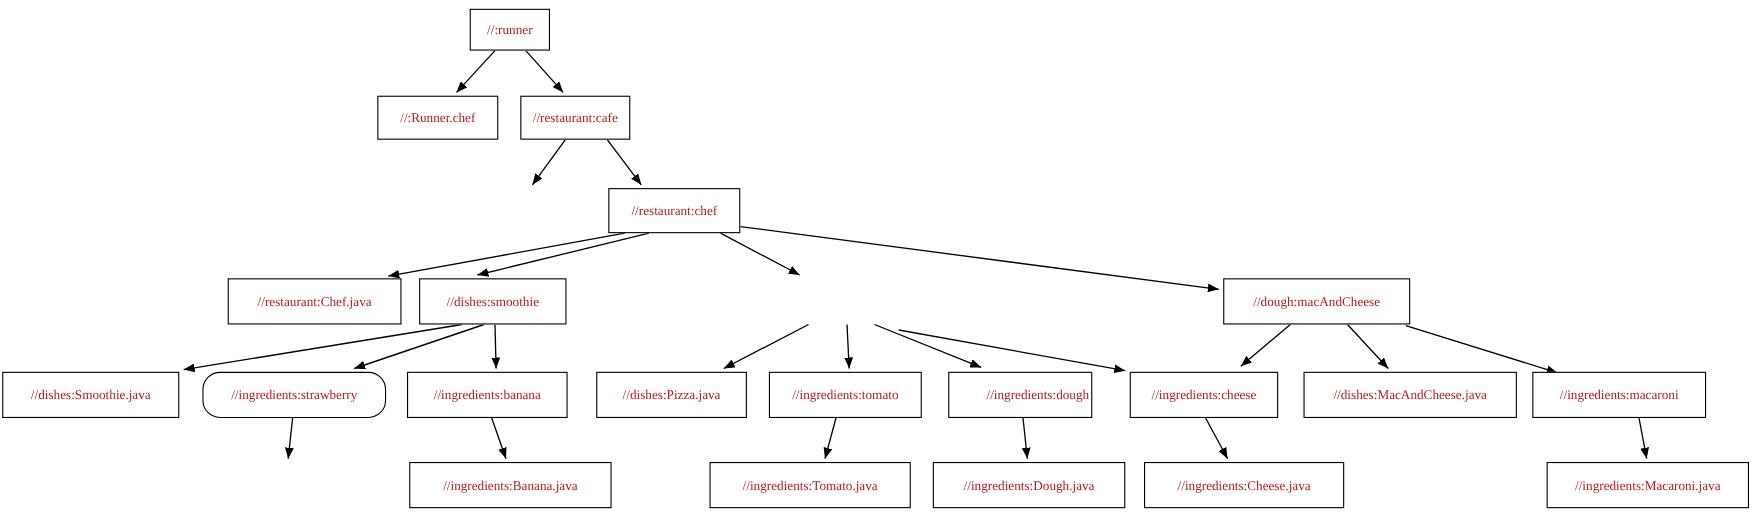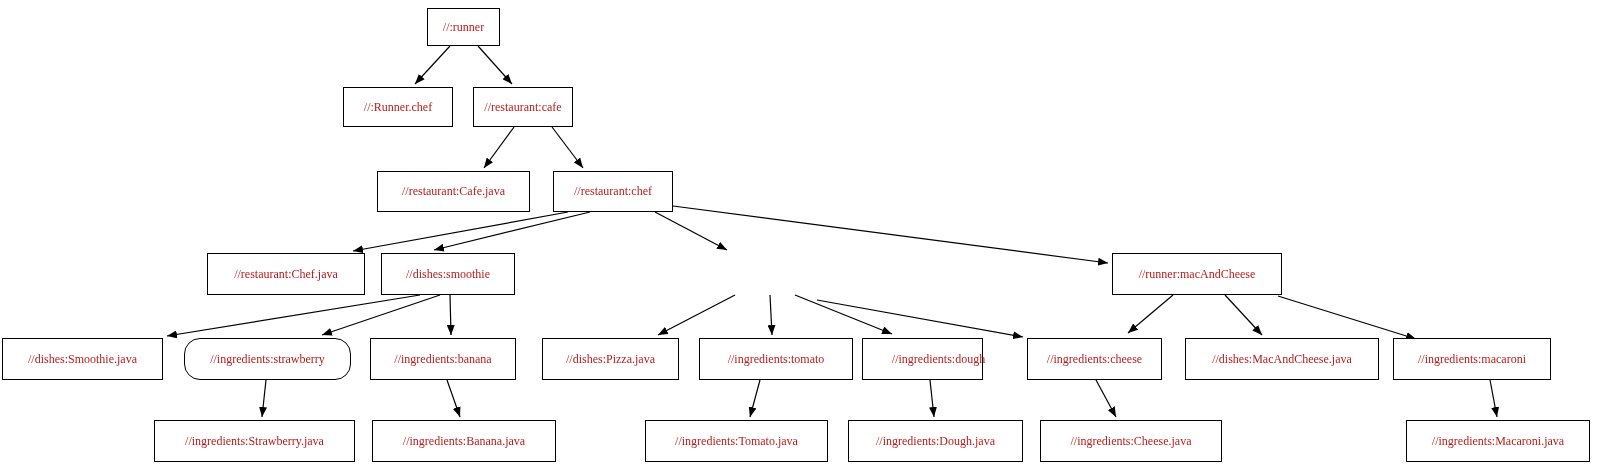--- a/index.html
+++ b/index.html
@@ -64,34 +64,32 @@
     <line x1="447" y1="380" x2="460" y2="417" marker-end="url(#arrow)"></line>
     <line x1="760" y1="380" x2="750" y2="417" marker-end="url(#arrow)"></line>
     <line x1="930" y1="380" x2="934" y2="417" marker-end="url(#arrow)"></line>
     <line x1="1096" y1="380" x2="1116" y2="417" marker-end="url(#arrow)"></line>
     <line x1="1490" y1="380" x2="1497" y2="417" marker-end="url(#arrow)"></line>
   </svg>
 
   <div class="node" style="left:427px;  top:8px;   width:73px;  height:38px;">//:runner</div>
   <div class="node" style="left:343px;  top:87px;  width:110px; height:40px;">//:Runner.chef</div>
   <div class="node" style="left:473px;  top:87px;  width:100px; height:40px;">//restaurant:cafe</div>
-  <div class="node" style="left:377px;  top:171px; width:153px; height:41px;">//restaurant:Cafe.java</div>
   <div class="node" style="left:553px;  top:171px; width:120px; height:41px;">//restaurant:chef</div>
   <div class="node" style="left:207px;  top:253px; width:158px; height:42px;">//restaurant:Chef.java</div>
   <div class="node" style="left:381px;  top:253px; width:134px; height:42px;">//dishes:smoothie</div>
-  <div class="node" style="left:1112px; top:253px; width:170px; height:42px;">//runner:macAndCheese</div>
+  <div class="node" style="left:1112px; top:253px; width:170px; height:42px;">//dough:macAndCheese</div>
   <div class="node" style="left:2px;    top:338px; width:161px; height:42px;">//dishes:Smoothie.java</div>
   <div class="node" style="left:184px;  top:338px; width:167px; height:42px;border-radius:16px;">//ingredients:strawberry</div>
   <div class="node" style="left:370px;  top:338px; width:146px; height:42px;">//ingredients:banana</div>
   <div class="node" style="left:542px;  top:338px; width:137px; height:42px;">//dishes:Pizza.java</div>
-  <div class="node" style="left:699px;  top:338px; width:154px; height:42px;">//ingredients:tomato</div>
-  <div class="node" style="left:862px;  top:338px; width:121px; height:42px;padding-left:32px;">//ingredients:dough</div>
+  <div class="node" style="left:699px;  top:338px; width:139px; height:42px;">//ingredients:tomato</div>
+  <div class="node" style="left:862px;  top:338px; width:131px; height:42px;padding-left:32px;">//ingredients:dough</div>
   <div class="node" style="left:1027px; top:338px; width:135px; height:42px;">//ingredients:cheese</div>
   <div class="node" style="left:1185px; top:338px; width:194px; height:42px;">//dishes:MacAndCheese.java</div>
   <div class="node" style="left:1393px; top:338px; width:158px; height:42px;">//ingredients:macaroni</div>
-  <div class="node" style="left:154px;  top:420px; width:201px; height:42px;">//ingredients:Strawberry.java</div>
   <div class="node" style="left:372px;  top:420px; width:184px; height:42px;">//ingredients:Banana.java</div>
   <div class="node" style="left:645px;  top:420px; width:183px; height:42px;">//ingredients:Tomato.java</div>
   <div class="node" style="left:848px;  top:420px; width:175px; height:42px;">//ingredients:Dough.java</div>
   <div class="node" style="left:1040px; top:420px; width:182px; height:42px;">//ingredients:Cheese.java</div>
   <div class="node" style="left:1406px; top:420px; width:184px; height:42px;">//ingredients:Macaroni.java</div>
 
 </div>
 
 </body></html>

